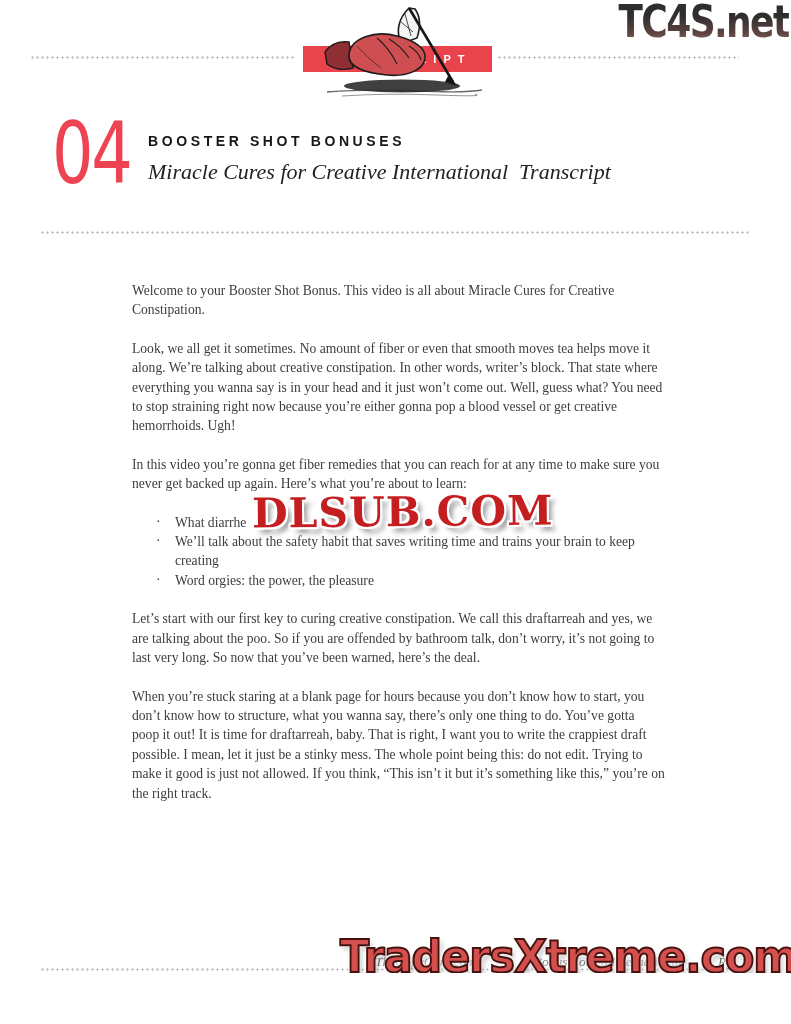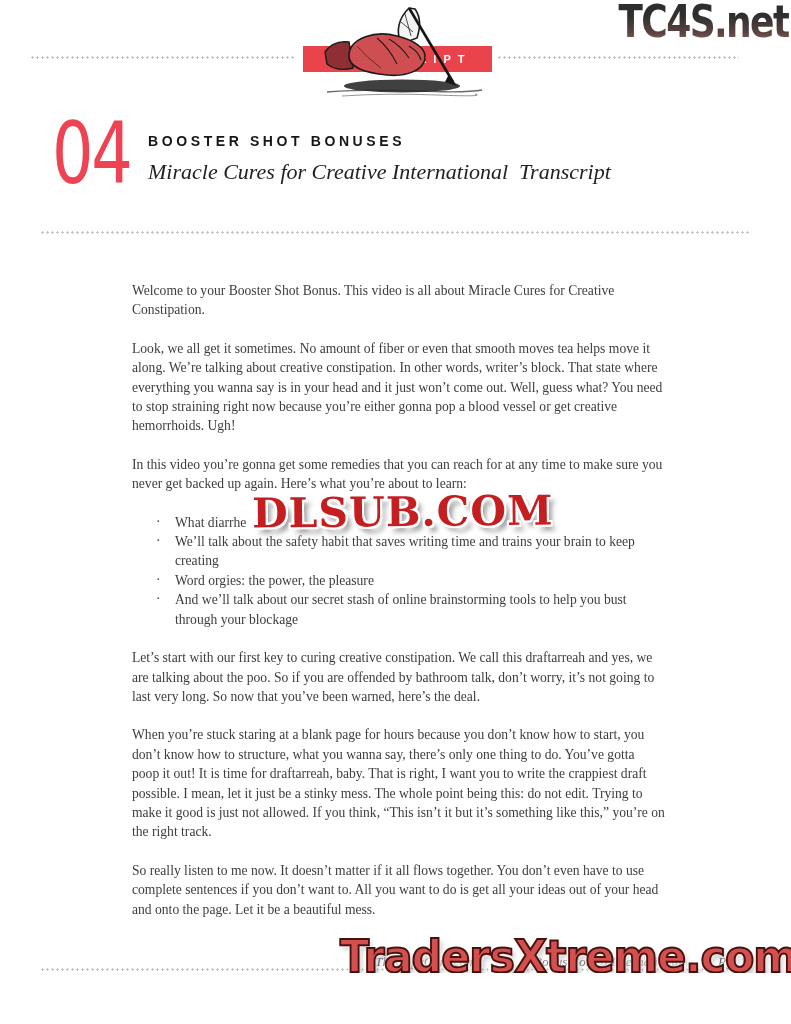--- a/index.html
+++ b/index.html
@@ -214,30 +214,28 @@
   <div class="chapter-block">
     <h1 class="chapter-title">BOOSTER SHOT BONUSES</h1>
     <h2 class="chapter-sub">Miracle Cures for Creative International  Transcript</h2>
   </div>
 
   <div class="dotted" style="left:40px; top:231px; width:710px;"></div>
 
   <div class="copy">
     <p>Welcome to your Booster Shot Bonus. This video is all about Miracle Cures for Creative Constipation.</p>
     <p>Look, we all get it sometimes. No amount of fiber or even that smooth moves tea helps move it along. We’re talking about creative constipation. In other words, writer’s block. That state where everything you wanna say is in your head and it just won’t come out. Well, guess what? You need to stop straining right now because you’re either gonna pop a blood vessel or get creative hemorrhoids. Ugh!</p>
-    <p>In this video you’re gonna get some remedies that you can reach for at any time to make sure you never get backed up again. Here’s what you’re about to learn:</p>
+    <p>In this video you’re gonna get fiber remedies that you can reach for at any time to make sure you never get backed up again. Here’s what you’re about to learn:</p>
     <ul>
       <li>What diarrhe</li>
       <li>We’ll talk about the safety habit that saves writing time and trains your brain to keep creating</li>
       <li>Word orgies: the power, the pleasure</li>
-      <li>And we’ll talk about our secret stash of online brainstorming tools to help you bust through your blockage</li>
     </ul>
     <p>Let’s start with our first key to curing creative constipation. We call this draftarreah and yes, we are talking about the poo. So if you are offended by bathroom talk, don’t worry, it’s not going to last very long. So now that you’ve been warned, here’s the deal.</p>
     <p>When you’re stuck staring at a blank page for hours because you don’t know how to start, you don’t know how to structure, what you wanna say, there’s only one thing to do. You’ve gotta poop it out! It is time for draftarreah, baby. That is right, I want you to write the crappiest draft possible. I mean, let it just be a stinky mess. The whole point being this: do not edit. Trying to make it good is just not allowed. If you think, “This isn’t it but it’s something like this,” you’re on the right track.</p>
-    <p>So really listen to me now. It doesn’t matter if it all flows together. You don’t even have to use complete sentences if you don’t want to. All you want to do is get all your ideas out of your head and onto the page. Let it be a beautiful mess.</p>
   </div>
 
   <div class="dlsub">DLSUB.COM</div>
 
   <div class="dotted" style="left:40px; top:968px; width:708px;"></div>
 
   <div class="footer-left">
     <span class="f-num">04</span>
     <span class="f-sec">BOOSTER SHOT BONUSES</span>
   </div>

